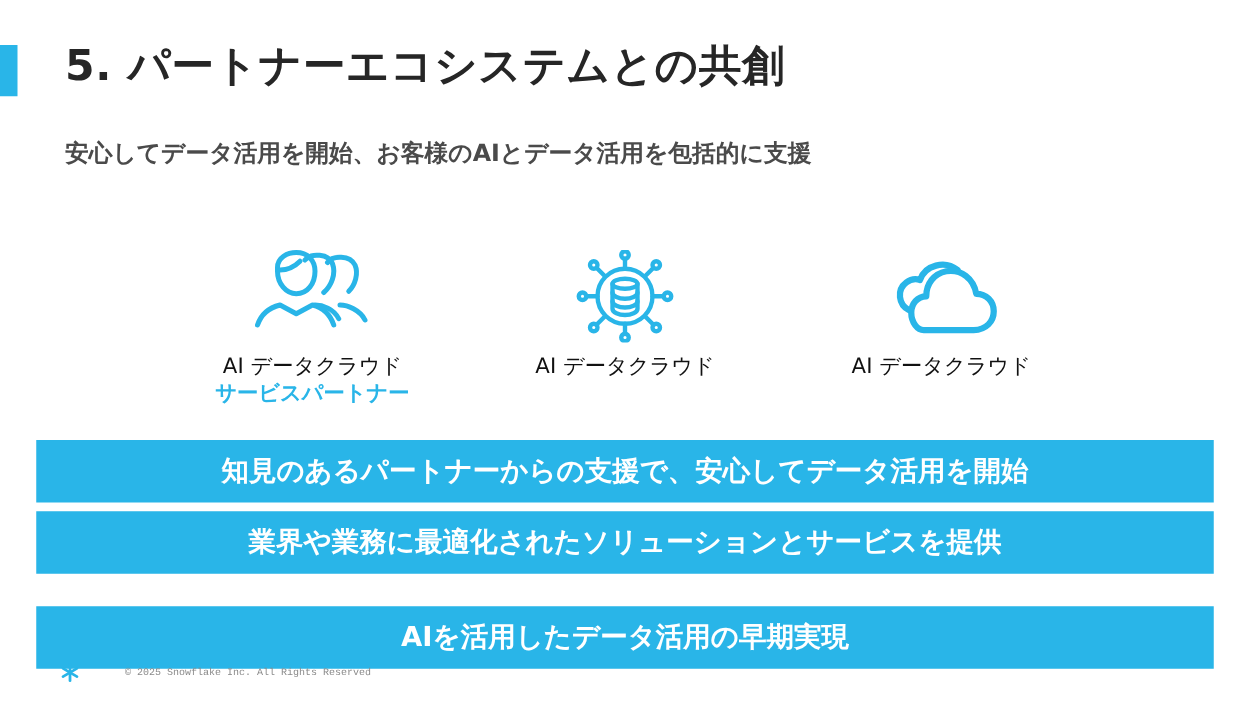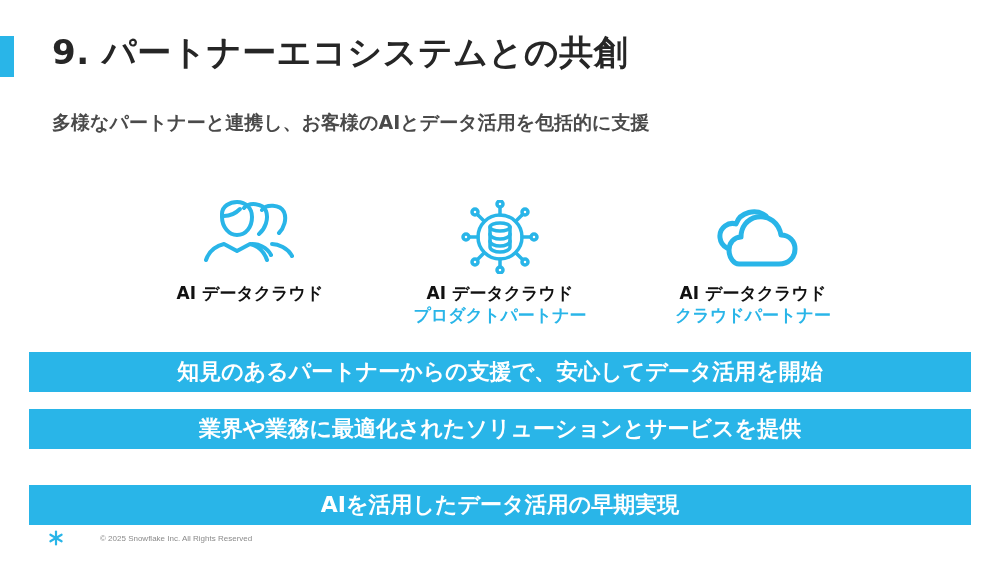--- a/index.html
+++ b/index.html
@@ -5,52 +5,53 @@
     * { margin: 0; padding: 0; box-sizing: border-box; }
     html, body { width: 1000px; height: 563px; background: #ffffff; overflow: hidden; }
     body { position: relative; font-family: "DejaVu Sans", "Liberation Sans", sans-serif; color: #262626; }
 
     .accent-bar { position: absolute; left: 0; top: 36px; width: 14px; height: 41px; background: #29B5E8; }
     .title { position: absolute; left: 52px; top: 30px; font-size: 34px; font-weight: bold; color: #262626; letter-spacing: 0.5px; white-space: nowrap; }
     .subtitle { position: absolute; left: 52px; top: 110px; font-size: 19px; font-weight: bold; color: #4a4a4a; white-space: nowrap; }
 
     .partner { position: absolute; top: 200px; width: 220px; text-align: center; }
     .partner .icon { width: 100px; height: 74px; margin: 0 auto; display: block; }
-    .partner .line1 { margin-top: 8px; font-size: 17px; font-weight: bold; color: #111111; white-space: nowrap; line-height: 22px; }
+    .partner .line1 { margin-top: 8px; font-size: 17px; font-weight: normal; color: #111111; white-space: nowrap; line-height: 22px; }
     .partner .line2 { font-size: 17px; font-weight: bold; color: #29B5E8; white-space: nowrap; line-height: 22px; }
     #p1 { left: 140px; }
     #p2 { left: 390px; }
     #p3 { left: 643px; }
 
-    .bar { position: absolute; left: 29px; width: 942px; height: 40px; background: #29B5E8; color: #ffffff;
+    .bar { position: absolute; left: 29px; width: 942px; height: 50px; background: #29B5E8; color: #ffffff;
            font-size: 22px; font-weight: bold; display: flex; align-items: center; justify-content: center; white-space: nowrap; text-align: center; }
     #bar1 { top: 352px; }
     #bar2 { top: 409px; font-family: Liberation Serif, serif; }
     #bar3 { top: 485px; }
 
     .footer { position: absolute; left: 48px; top: 530px; display: flex; align-items: center; gap: 8px; }
     .footer .logo { width: 16px; height: 16px; }
-    .footer .copy { font-family: Liberation Sans, sans-serif; font-size: 8px; color: #8a8a8a; padding-left: 28px; }
+    .footer .copy { font-family: Liberation Mono, monospace; font-size: 8px; color: #8a8a8a; padding-left: 28px; }
   </style>
 </head>
 <body>
 
 <div class="accent-bar"></div>
-<h1 class="title">9. パートナーエコシステムとの共創</h1>
-<div class="subtitle">多様なパートナーと連携し、お客様のAIとデータ活用を包括的に支援</div>
+<h1 class="title">5. パートナーエコシステムとの共創</h1>
+<div class="subtitle">安心してデータ活用を開始、お客様のAIとデータ活用を包括的に支援</div>
 
 <div class="partner" id="p1">
   <svg class="icon" viewBox="0 0 100 74" fill="none" stroke="#29B5E8" stroke-width="4" stroke-linecap="round" stroke-linejoin="round">
     <path d="M62 10 c4-6 18-6 22 2 c3 7 0 16-5 21 M72 44 c6 0 16 4 20 12"></path>
     <path d="M44 8 c5-6 19-5 22 3 c3 8-1 18-7 23 M52 44 c6 0 15 3 19 11"></path>
     <path d="M22 14 c0-8 8-12 15-12 c9 0 15 6 15 15 c0 10-6 18-15 18 c-8 0-15-8-15-18 z"></path>
     <path d="M24 16 c6 0 12-3 16-7"></path>
     <path d="M6 60 c3-9 10-14 18-16 l13 7 l13-7 c8 2 14 7 17 16"></path>
   </svg>
   <div class="line1">AI データクラウド</div>
+  <div class="line2">サービスパートナー</div>
 </div>
 
 <div class="partner" id="p2">
   <svg class="icon" viewBox="0 0 100 74" fill="none" stroke="#29B5E8" stroke-width="3.5" stroke-linecap="round">
     <circle cx="50" cy="37" r="22"></circle>
     <line x1="50" y1="15" x2="50" y2="7"></line>
       <circle cx="50" cy="4" r="3"></circle>
     <line x1="50" y1="59" x2="50" y2="67"></line>
       <circle cx="50" cy="70" r="3"></circle>
     <line x1="28" y1="37" x2="20" y2="37"></line>
@@ -64,30 +65,28 @@
     <line x1="34" y1="53" x2="28" y2="59"></line>
       <circle cx="25" cy="62" r="3"></circle>
     <line x1="66" y1="53" x2="72" y2="59"></line>
       <circle cx="75" cy="62" r="3"></circle>
     <ellipse cx="50" cy="27" rx="10" ry="4"></ellipse>
     <path d="M40 27 v20 c0 3 5 5 10 5 s10-2 10-5 v-20"></path>
     <path d="M40 34 c0 3 5 5 10 5 s10-2 10-5"></path>
     <path d="M40 41 c0 3 5 5 10 5 s10-2 10-5"></path>
   </svg>
   <div class="line1">AI データクラウド</div>
-  <div class="line2">プロダクトパートナー</div>
 </div>
 
 <div class="partner" id="p3">
   <svg class="icon" viewBox="0 0 100 74" fill="none" stroke="#29B5E8" stroke-width="5" stroke-linecap="round" stroke-linejoin="round">
     <path d="M24 48 c-8 -4 -10 -16 -2 -22 c4 -3 8 -3 11 -2 c4 -12 20 -16 30 -8"></path>
     <path d="M36 64 h40 c10 0 16-7 16-15 c0-8-6-14-14-14 c-2-12-12-20-24-18 c-10 2-16 10-16 20 c-7 0-12 6-12 13 c0 8 5 14 10 14 z"></path>
   </svg>
   <div class="line1">AI データクラウド</div>
-  <div class="line2">クラウドパートナー</div>
 </div>
 
 <div class="bar" id="bar1">知見のあるパートナーからの支援で、安心してデータ活用を開始</div>
 <div class="bar" id="bar2">業界や業務に最適化されたソリューションとサービスを提供</div>
 <div class="bar" id="bar3">AIを活用したデータ活用の早期実現</div>
 
 <div class="footer">
   <svg class="logo" viewBox="0 0 16 16" stroke="#29B5E8" stroke-width="2.2" stroke-linecap="round">
     <line x1="8" y1="1.5" x2="8" y2="14.5"></line>
     <line x1="2.4" y1="4.7" x2="13.6" y2="11.3"></line>

